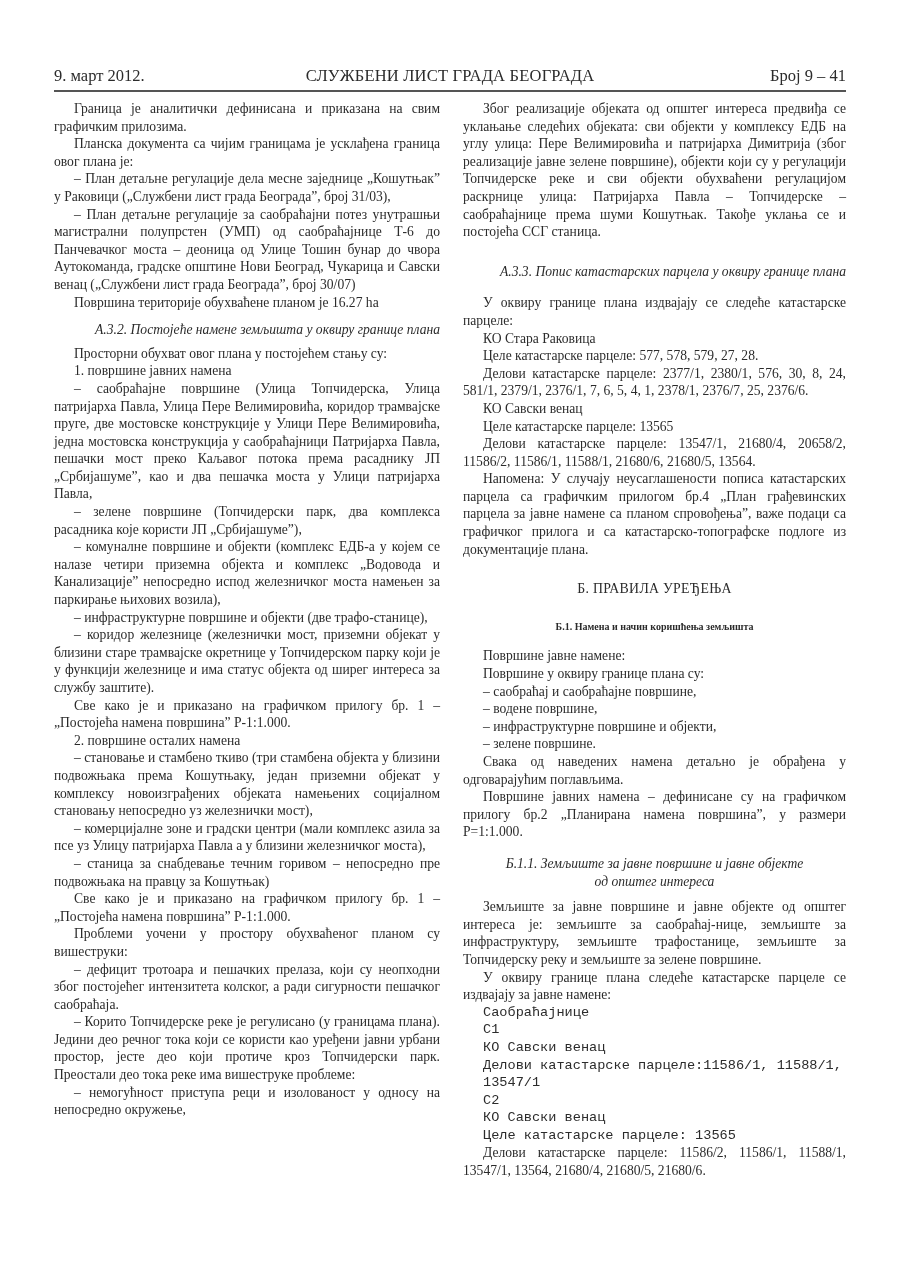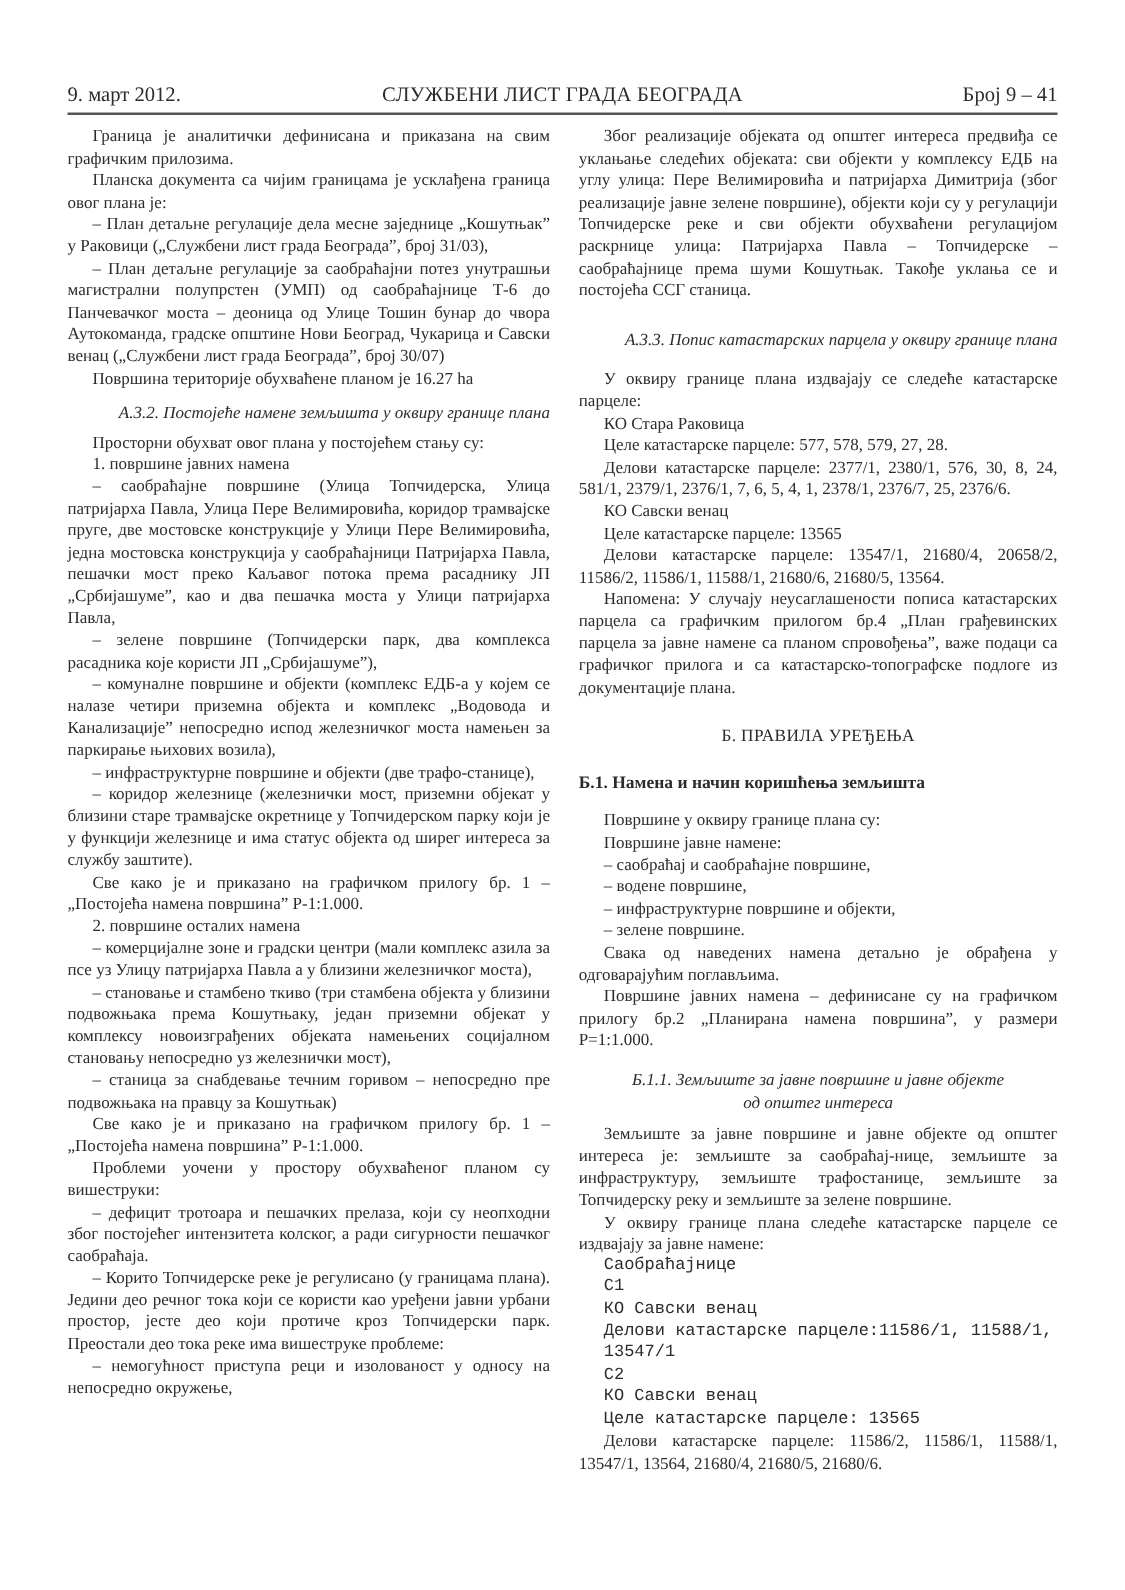--- a/index.html
+++ b/index.html
@@ -13,21 +13,21 @@
   .header .num { position: absolute; right: 0; bottom: 4px; }
   .col { position: absolute; top: 100px; width: 386px; font-size: 13.6px; line-height: 17.6px; }
   .col.left { left: 0; }
   .col.right { left: 409px; width: 383px; }
   p { margin: 0; text-align: justify; text-indent: 20px; hyphens: manual; }
   p.item { text-indent: 0; padding-left: 20px; text-align: left; font-family: Liberation Mono, monospace; }
   p.list { text-indent: 0; padding-left: 20px; text-align: left; }
   .sub-it { font-style: italic; text-align: right; text-indent: 0; margin: 10px 0 6px 4px; font-size: 13.6px; }
   .sub-it.center { text-align: center; margin: 14px 0 8px 0; }
   .sec-title { text-align: center; text-indent: 0; margin: 22px 0 20px 0; font-size: 13.8px; letter-spacing: 0.3px; }
-  .bold-title { font-weight: bold; margin: 0 0 12px 0; font-size: 14px; }
+  .bold-title { text-align: center; font-weight: bold; margin: 0 0 12px 0; font-size: 10px; }
 </style>
 </head>
 <body>
 
 <div class="page">
 
   <div class="header">
     <span class="title">СЛУЖБЕНИ ЛИСТ ГРАДА БЕОГРАДА</span>
     <span class="date">9. март 2012.</span>
     <span class="num">Број 9 – 41</span>
@@ -42,22 +42,22 @@
     <div class="sub-it">А.3.2. Постојеће намене земљишта у оквиру границе плана</div>
     <p>Просторни обухват овог плана у постојећем стању су:</p>
     <p>1. површине јавних намена</p>
     <p>– саобраћајне површине (Улица Топчидерска, Улица патријарха Павла, Улица Пере Велимировића, коридор трамвајске пруге, две мостовске конструкције у Улици Пере Велимировића, једна мостовска конструкција у саобраћајници Патријарха Павла, пешачки мост преко Каљавог потока према расаднику ЈП „Србијашуме”, као и два пешачка моста у Улици патријарха Павла,</p>
     <p>– зелене површине (Топчидерски парк, два комплекса расадника које користи ЈП „Србијашуме”),</p>
     <p>– комуналне површине и објекти (комплекс ЕДБ-а у којем се налазе четири приземна објекта и комплекс „Водовода и Канализације” непосредно испод железничког моста намењен за паркирање њихових возила),</p>
     <p>– инфраструктурне површине и објекти (две трафо-станице),</p>
     <p>– коридор железнице (железнички мост, приземни објекат у близини старе трамвајске окретнице у Топчидерском парку који је у функцији железнице и има статус објекта од ширег интереса за службу заштите).</p>
     <p>Све како је и приказано на графичком прилогу бр. 1 – „Постојећа намена површина” Р-1:1.000.</p>
     <p>2. површине осталих намена</p>
+    <p>– становање и стамбено ткиво (три стамбена објекта у близини подвожњака према Кошутњаку, један приземни објекат у комплексу новоизграђених објеката намењених социјалном становању непосредно уз железнички мост),</p>
     <p>– комерцијалне зоне и градски центри (мали комплекс азила за псе уз Улицу патријарха Павла а у близини железничког моста),</p>
-    <p>– становање и стамбено ткиво (три стамбена објекта у близини подвожњака према Кошутњаку, један приземни објекат у комплексу новоизграђених објеката намењених социјалном становању непосредно уз железнички мост),</p>
     <p>– станица за снабдевање течним горивом – непосредно пре подвожњака на правцу за Кошутњак)</p>
     <p>Све како је и приказано на графичком прилогу бр. 1 – „Постојећа намена површина” Р-1:1.000.</p>
     <p>Проблеми уочени у простору обухваћеног планом су вишеструки:</p>
     <p>– дефицит тротоара и пешачких прелаза, који су неопходни због постојећег интензитета колског, а ради сигурности пешачког саобраћаја.</p>
     <p>– Корито Топчидерске реке је регулисано (у границама плана). Једини део речног тока који се користи као уређени јавни урбани простор, јесте део који протиче кроз Топчидерски парк. Преостали део тока реке има вишеструке проблеме:</p>
     <p>– немогућност приступа реци и изолованост у односу на непосредно окружење,</p>
   </div>
 
   <div class="col right">
     <p>Због реализације објеката од општег интереса предвиђа се уклањање следећих објеката: сви објекти у комплексу ЕДБ на углу улица: Пере Велимировића и патријарха Димитрија (због реализације јавне зелене површине), објекти који су у регулацији Топчидерске реке и сви објекти обухваћени регулацијом раскрнице улица: Патријарха Павла – Топчидерске – саобраћајнице према шуми Кошутњак. Такође уклања се и постојећа ССГ станица.</p>
@@ -65,22 +65,22 @@
     <p>У оквиру границе плана издвајају се следеће катастарске парцеле:</p>
     <p>КО Стара Раковица</p>
     <p>Целе катастарске парцеле: 577, 578, 579, 27, 28.</p>
     <p>Делови катастарске парцеле: 2377/1, 2380/1, 576, 30, 8, 24, 581/1, 2379/1, 2376/1, 7, 6, 5, 4, 1, 2378/1, 2376/7, 25, 2376/6.</p>
     <p>КО Савски венац</p>
     <p>Целе катастарске парцеле: 13565</p>
     <p>Делови катастарске парцеле: 13547/1, 21680/4, 20658/2, 11586/2, 11586/1, 11588/1, 21680/6, 21680/5, 13564.</p>
     <p>Напомена: У случају неусаглашености пописа катастарских парцела са графичким прилогом бр.4 „План грађевинских парцела за јавне намене са планом спровођења”, важе подаци са графичког прилога и са катастарско-топографске подлоге из документације плана.</p>
     <div class="sec-title">Б. ПРАВИЛА УРЕЂЕЊА</div>
     <div class="bold-title">Б.1. Намена и начин коришћења земљишта</div>
+    <p class="list">Површине јавне намене:</p>
     <p class="list">Површине у оквиру границе плана су:</p>
-    <p class="list">Површине јавне намене:</p>
     <p class="list">– саобраћај и саобраћајне површине,</p>
     <p class="list">– водене површине,</p>
     <p class="list">– инфраструктурне површине и објекти,</p>
     <p class="list">– зелене површине.</p>
     <p>Свака од наведених намена детаљно је обрађена у одговарајућим поглављима.</p>
     <p>Површине јавних намена – дефинисане су на графичком прилогу бр.2 „Планирана намена површина”, у размери Р=1:1.000.</p>
     <div class="sub-it center">
       <div>Б.1.1. Земљиште за јавне површине и јавне објекте</div>
       <div>од општег интереса</div>
     </div>

